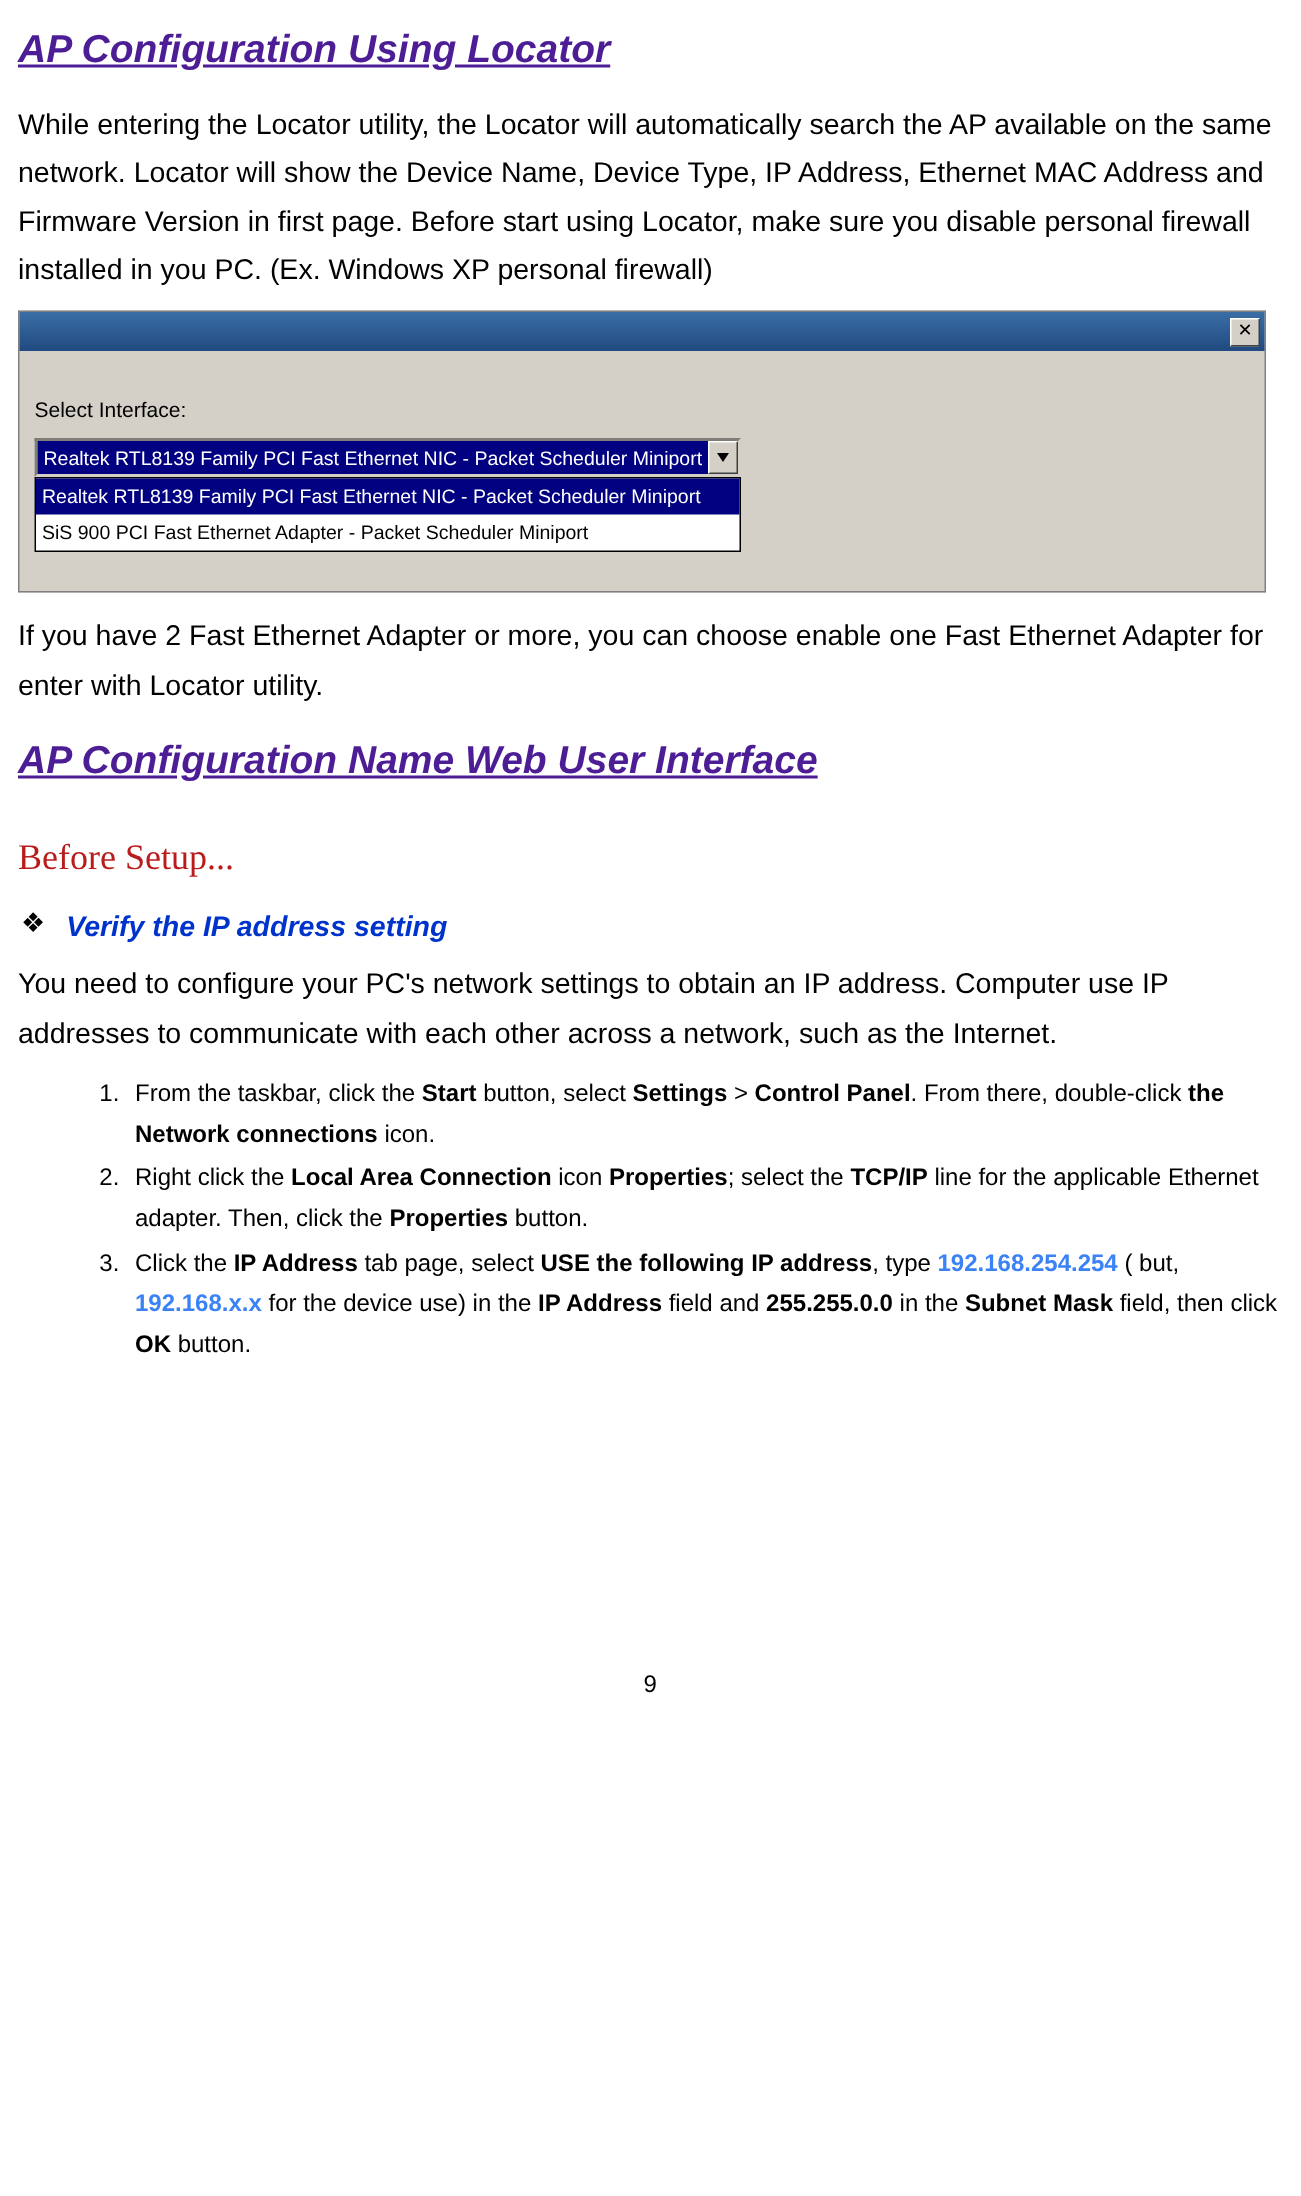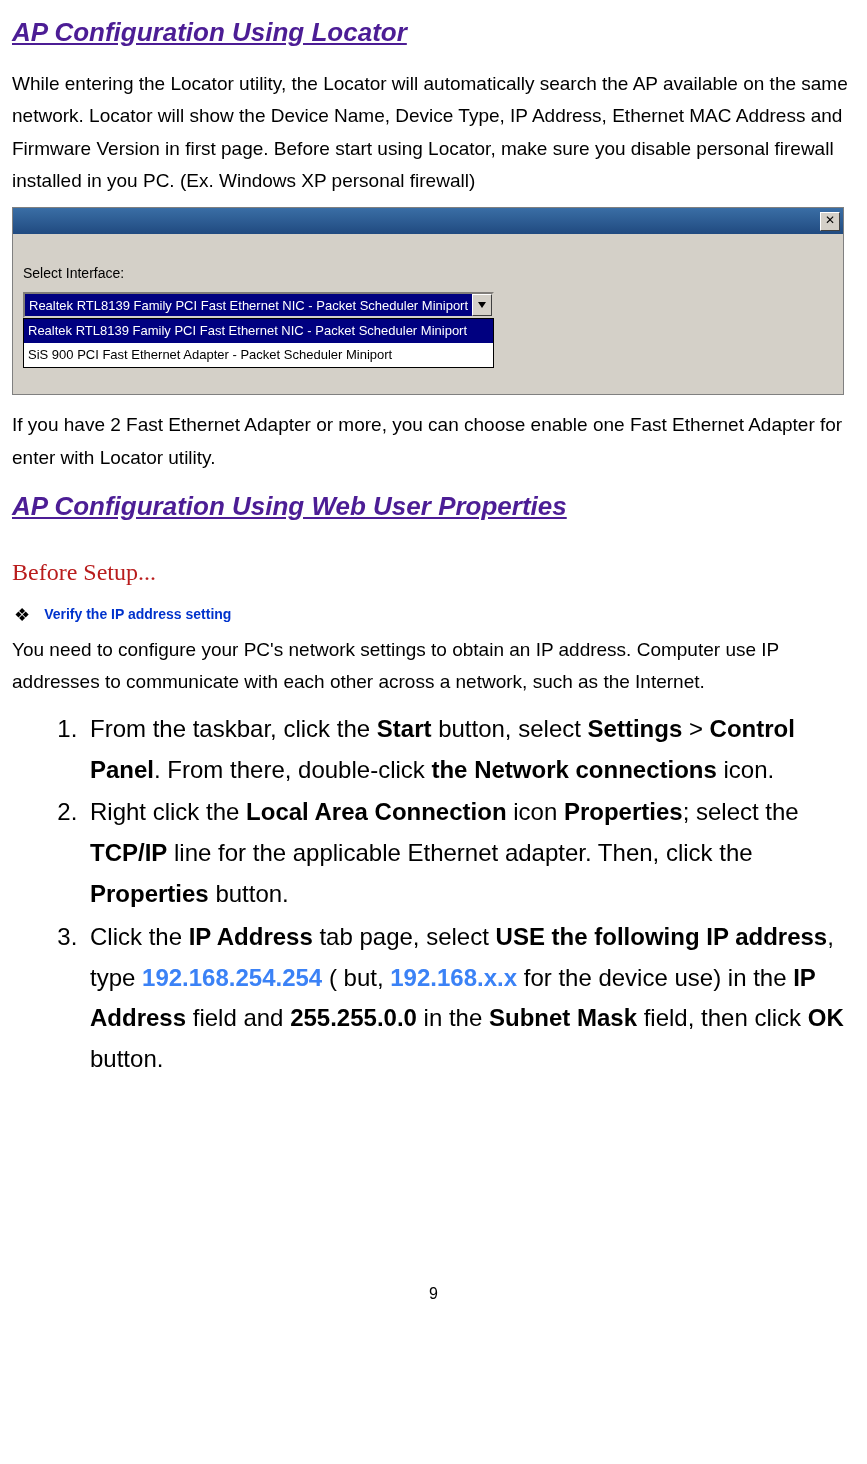--- a/index.html
+++ b/index.html
@@ -29,26 +29,27 @@
   }
   .bullet-row {
     display: flex;
     gap: 14px;
     margin: 8px 0 2px 2px;
   }
   .bullet { color: #000; font-size: 18px; line-height: 1.4; }
   .bullet-label {
     color: #0033cc;
     font-weight: bold;
-    font-size: 14px;
+    font-style: italic;
+    font-size: 19px;
   }
   ol.steps {
     margin: 2px 0 0 0;
     padding-left: 72px;
-    font-size: 24px;
+    font-size: 16px;
   }
   ol.steps li { padding-left: 6px; margin-bottom: 2px; }
   .b { font-weight: bold; }
   .red { color: #3b82f6; font-weight: bold; }
   .pagenum { text-align: center; font-size: 16px; margin-top: 200px; }
 
   
   .win-dialog {
     width: 830px;
     border: 1px solid #808080;
@@ -139,21 +140,21 @@
       <div class="combo-list">
         <div class="combo-item sel">Realtek RTL8139 Family PCI Fast Ethernet NIC - Packet Scheduler Miniport</div>
         <div class="combo-item">SiS 900 PCI Fast Ethernet Adapter - Packet Scheduler Miniport</div>
       </div>
     </div>
   </div>
 </div>
 
 <div class="para">If you have 2 Fast Ethernet Adapter or more, you can choose enable one Fast Ethernet Adapter for enter with Locator utility.</div>
 
-<a class="h-link">AP Configuration Using Web User Properties</a>
+<a class="h-link">AP Configuration Name Web User Interface</a>
 
 <div class="before-setup">Before Setup...</div>
 
 <div class="bullet-row">
   <span class="bullet">❖</span>
   <span class="bullet-label">Verify the IP address setting</span>
 </div>
 
 <div class="para">You need to configure your PC's network settings to obtain an IP address. Computer use IP addresses to communicate with each other across a network, such as the Internet.</div>
 

